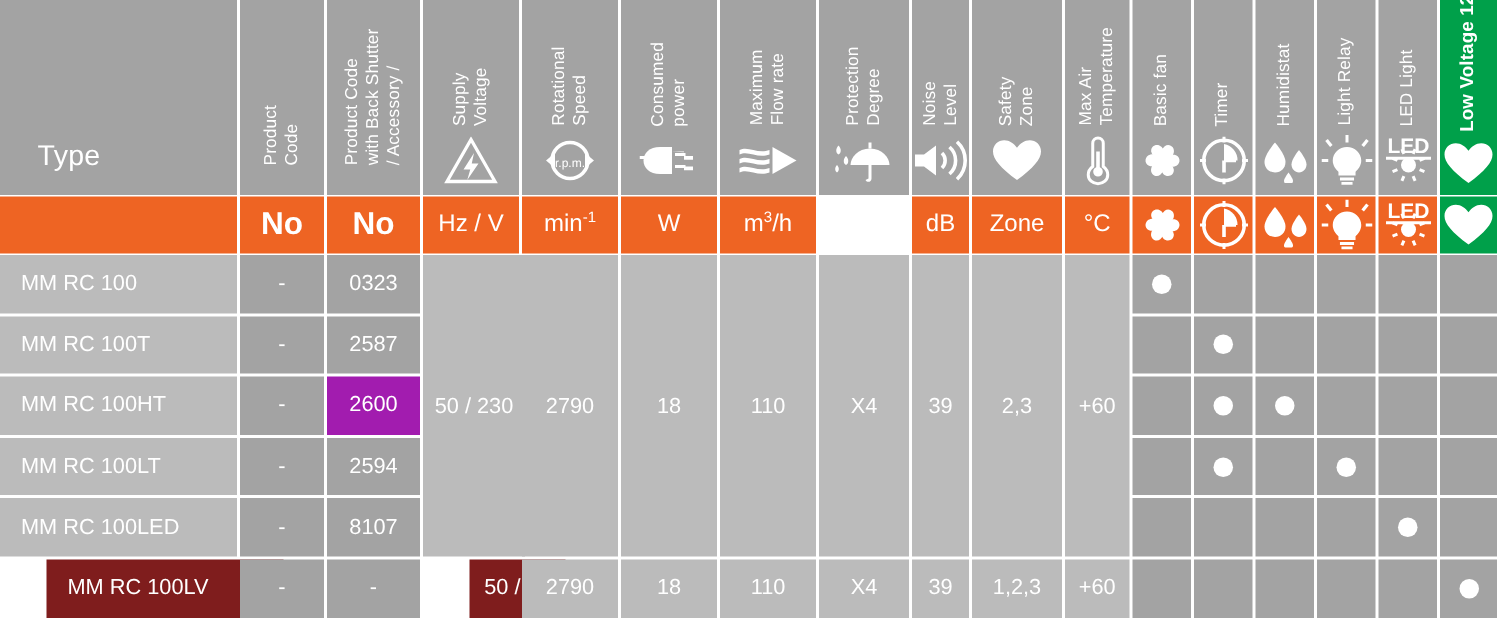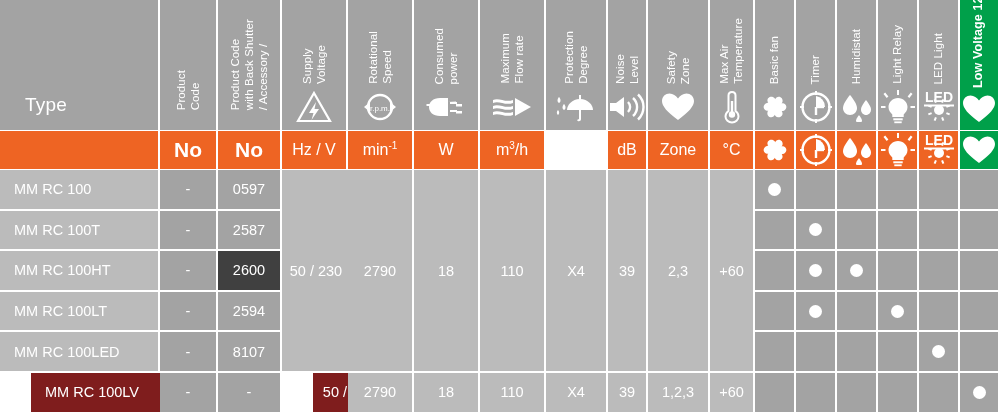--- a/index.html
+++ b/index.html
@@ -457,21 +457,21 @@
     <div class="cell data merged" style="left: 710px; top: 170px; width: 43px; height: 201px;">
       <span>+60</span>
     </div>
     <div class="cell data left" style="left: 0px; top: 170px; width: 158px; height: 38.6px; text-align: right;">
       <span>MM RC 100</span>
     </div>
     <div class="cell data center" style="background: rgb(163, 163, 163); left: 160px; top: 170px; width: 56px; height: 38.6px;">
       <span>-</span>
     </div>
     <div class="cell data center" style="background: rgb(163, 163, 163); left: 218px; top: 170px; width: 62px; height: 38.6px;">
-      <span>0597</span>
+      <span>0323</span>
     </div>
     <div class="cell data feat" style="left: 755px; top: 170px; width: 39px; height: 38.6px;">
       <div class="dot"></div>
     </div>
     <div class="cell data feat" style="left: 796px; top: 170px; width: 39px; height: 38.6px;"></div>
     <div class="cell data feat" style="left: 837px; top: 170px; width: 39px; height: 38.6px;"></div>
     <div class="cell data feat" style="left: 878px; top: 170px; width: 39px; height: 38.6px;"></div>
     <div class="cell data feat" style="left: 919px; top: 170px; width: 39px; height: 38.6px;"></div>
     <div class="cell data feat" style="left: 960px; top: 170px; width: 38px; height: 38.6px;"></div>
     <div class="cell data left" style="left: 0px; top: 210.6px; width: 158px; height: 38.6px;">
@@ -490,21 +490,21 @@
     <div class="cell data feat" style="left: 837px; top: 210.6px; width: 39px; height: 38.6px;"></div>
     <div class="cell data feat" style="left: 878px; top: 210.6px; width: 39px; height: 38.6px;"></div>
     <div class="cell data feat" style="left: 919px; top: 210.6px; width: 39px; height: 38.6px;"></div>
     <div class="cell data feat" style="left: 960px; top: 210.6px; width: 38px; height: 38.6px;"></div>
     <div class="cell data left" style="left: 0px; top: 251.2px; width: 158px; height: 38.6px;">
       <span>MM RC 100HT</span>
     </div>
     <div class="cell data center" style="background: rgb(163, 163, 163); left: 160px; top: 251.2px; width: 56px; height: 38.6px;">
       <span>-</span>
     </div>
-    <div class="cell data center" style="background: #404040; left: 218px; top: 251.2px; width: 62px; height: 38.6px;">
+    <div class="cell data center" style="background: #a21caf; left: 218px; top: 251.2px; width: 62px; height: 38.6px;">
       <span>2600</span>
     </div>
     <div class="cell data feat" style="left: 755px; top: 251.2px; width: 39px; height: 38.6px;"></div>
     <div class="cell data feat" style="left: 796px; top: 251.2px; width: 39px; height: 38.6px;">
       <div class="dot"></div>
     </div>
     <div class="cell data feat" style="left: 837px; top: 251.2px; width: 39px; height: 38.6px;">
       <div class="dot"></div>
     </div>
     <div class="cell data feat" style="left: 878px; top: 251.2px; width: 39px; height: 38.6px;"></div>

